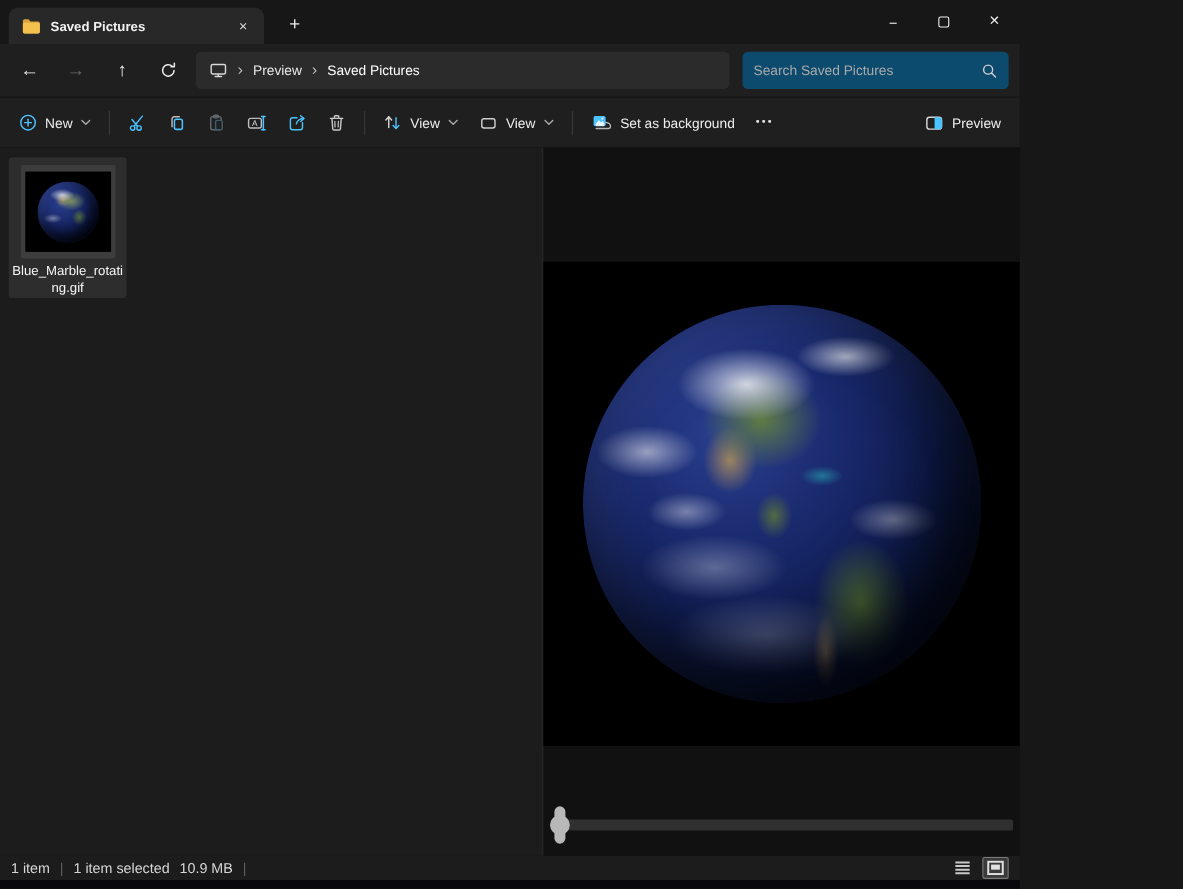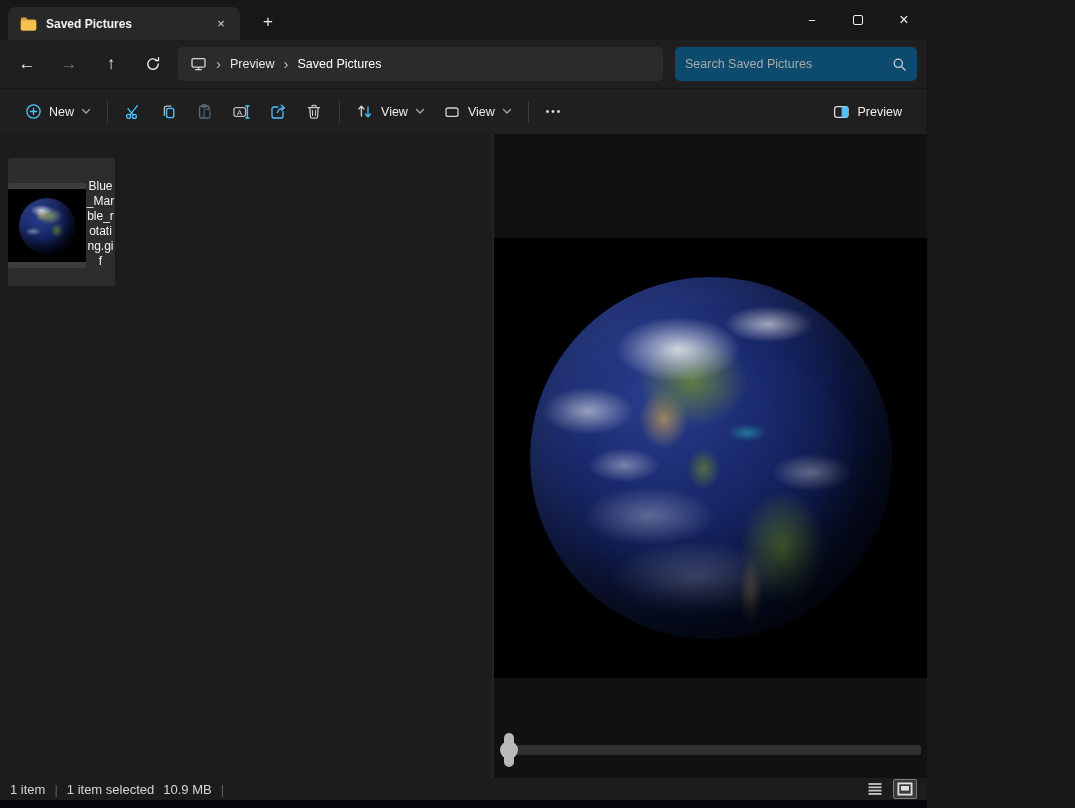--- a/index.html
+++ b/index.html
@@ -39,35 +39,35 @@
   .crumb.current { color:#ffffff; }
   .crumb-chev { font-size:15px; color:#bdbdbd; line-height:1; padding-bottom:2px; }
   .searchbox { width:242px; height:34px; background:#0c4a6e; border-radius:5px; display:flex;
     align-items:center; padding:0 10px; }
   .searchbox input { flex:1; background:transparent; border:none; outline:none; color:#cfcfcf;
     font-size:12.5px; font-family:"Liberation Sans", sans-serif; }
   .searchbox input::placeholder { color:#a9a9a9; }
 
   
   .toolbar { height:46px; background:#1f1f1f; border-top:1px solid #171717; display:flex;
-    align-items:center; padding:0 16px; flex:0 0 auto; }
+    align-items:center; padding:0 8px; flex:0 0 auto; }
   .tbtn { height:36px; border-radius:4px; display:flex; align-items:center; justify-content:center;
     gap:7px; padding:0 9px; font-size:12.5px; color:#ededed; }
   .tbtn .chev svg { display:block; }
   .tsep { width:1px; height:22px; background:#3a3a3a; margin:0 7px; }
   .more-dots { font-size:10px; letter-spacing:2px; color:#e5e5e5; padding:0 10px; }
   .preview-btn { margin-left:auto; }
 
   svg.icon { display:block; }
 
   
   .content { flex:1; display:flex; min-height:0; }
   .filelist { width:492px; background:#1c1c1c; position:relative; flex:0 0 auto; }
-  .file-tile { position:absolute; left:8px; top:24px; width:107px; height:128px; background:#2d2d2d;
-    border-radius:3px; display:flex; flex-direction:row; align-items:center; }
+  .file-tile { position:absolute; left:8px; top:9px; width:107px; height:128px; background:#2d2d2d;
+    border-radius:3px; display:flex; flex-direction:column; align-items:center; }
   .thumb-frame { margin-top:7px; width:86px; height:85px; background:#3d3d3d; border-radius:2px;
     display:flex; align-items:center; justify-content:center; }
   .thumb-img { width:78px; height:73px; background:#000; display:flex; align-items:center;
     justify-content:center; overflow:hidden; }
   .file-name { margin-top:4px; width:103px; font-size:12px; line-height:15px; color:#f5f5f5;
     text-align:center; overflow-wrap:anywhere; }
 
   .previewpane { flex:1; background:#111111; border-left:2px solid #242424; position:relative; }
   .image-area { position:absolute; top:104px; left:0; right:0; height:440px; background:#000;
     display:flex; align-items:center; justify-content:center; }
@@ -258,20 +258,29 @@
         <rect x="3" y="4" width="12" height="8.4" rx="2" fill="none" stroke="#d0d0d0" stroke-width="1.3"></rect>
       </svg>
       <span>View</span>
       <span class="chev">
         <svg width="10" height="7" viewBox="0 0 10 7">
             <path d="M1.5 1.5 L5 5 L8.5 1.5" fill="none" stroke="#a8a8a8" stroke-width="1.3" stroke-linecap="round" stroke-linejoin="round"></path>
           </svg>
       </span>
     </div>
     <div class="tsep"></div>
+    <div class="tbtn">
+      <svg class="icon" width="20" height="17" viewBox="0 0 20 17">
+        <rect x="2.6" y="2.4" width="11" height="9.4" rx="1.6" fill="#4CC2FF"></rect>
+        <path d="M4.4 10 L7.4 6.2 L9.4 8.4 L10.8 7 L12.4 9 v1.6 a1 1 0 0 1 -1 1 h-6 a1 1 0 0 1 -1 -1 z" fill="#eaf7ff"></path>
+        <circle cx="10.6" cy="4.8" r="1" fill="#eaf7ff"></circle>
+        <path d="M13.6 8.2 c3 .4 4.4 2.2 4.4 3.6 a2 2 0 0 1 -2 2 h-11" fill="none" stroke="#b8b8b8" stroke-width="1.2" stroke-linecap="round"></path>
+      </svg>
+      <span>Set as background</span>
+    </div>
     <div class="more-dots">•••</div>
     <div class="tbtn preview-btn">
       <svg class="icon" width="19" height="16" viewBox="0 0 19 16">
         <rect x="2.6" y="2.6" width="13.4" height="10.8" rx="2.4" fill="none" stroke="#d8d8d8" stroke-width="1.3"></rect>
         <path d="M9.6 2.6 h4.4 a2.4 2.4 0 0 1 2.4 2.4 v6 a2.4 2.4 0 0 1 -2.4 2.4 h-4.4 z" fill="#4CC2FF"></path>
       </svg>
       <span>Preview</span>
     </div>
   </div>
 

